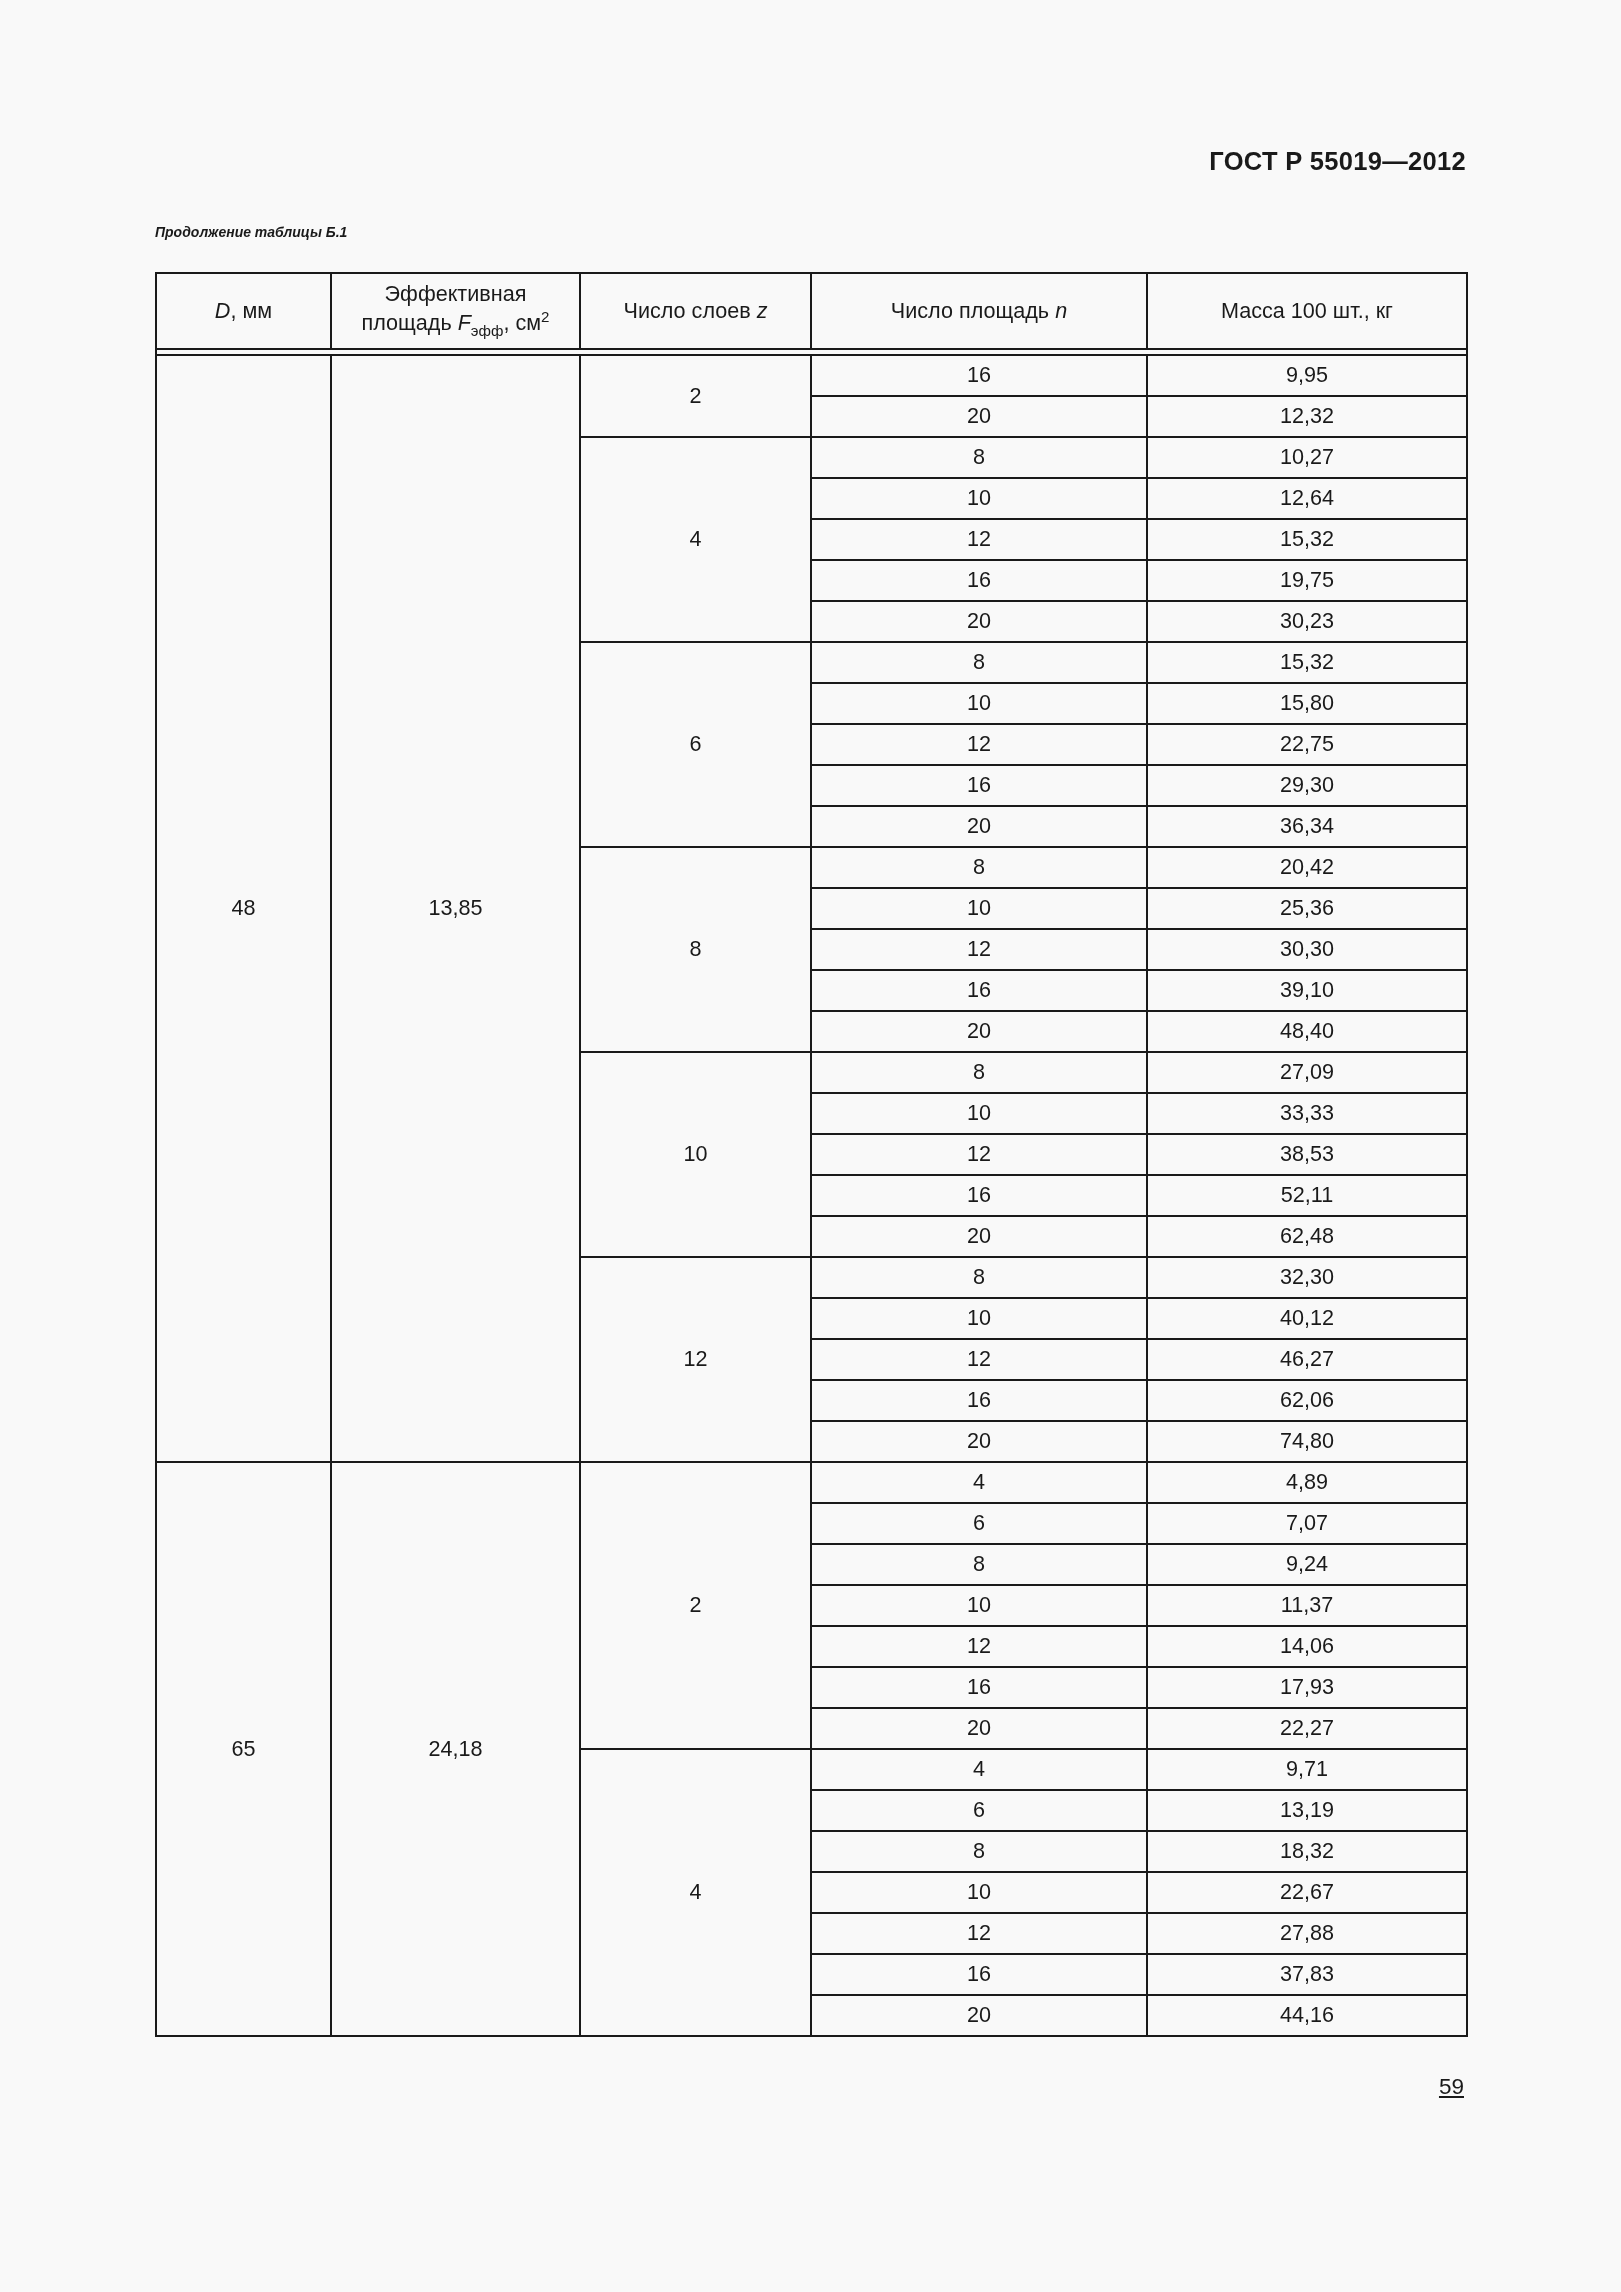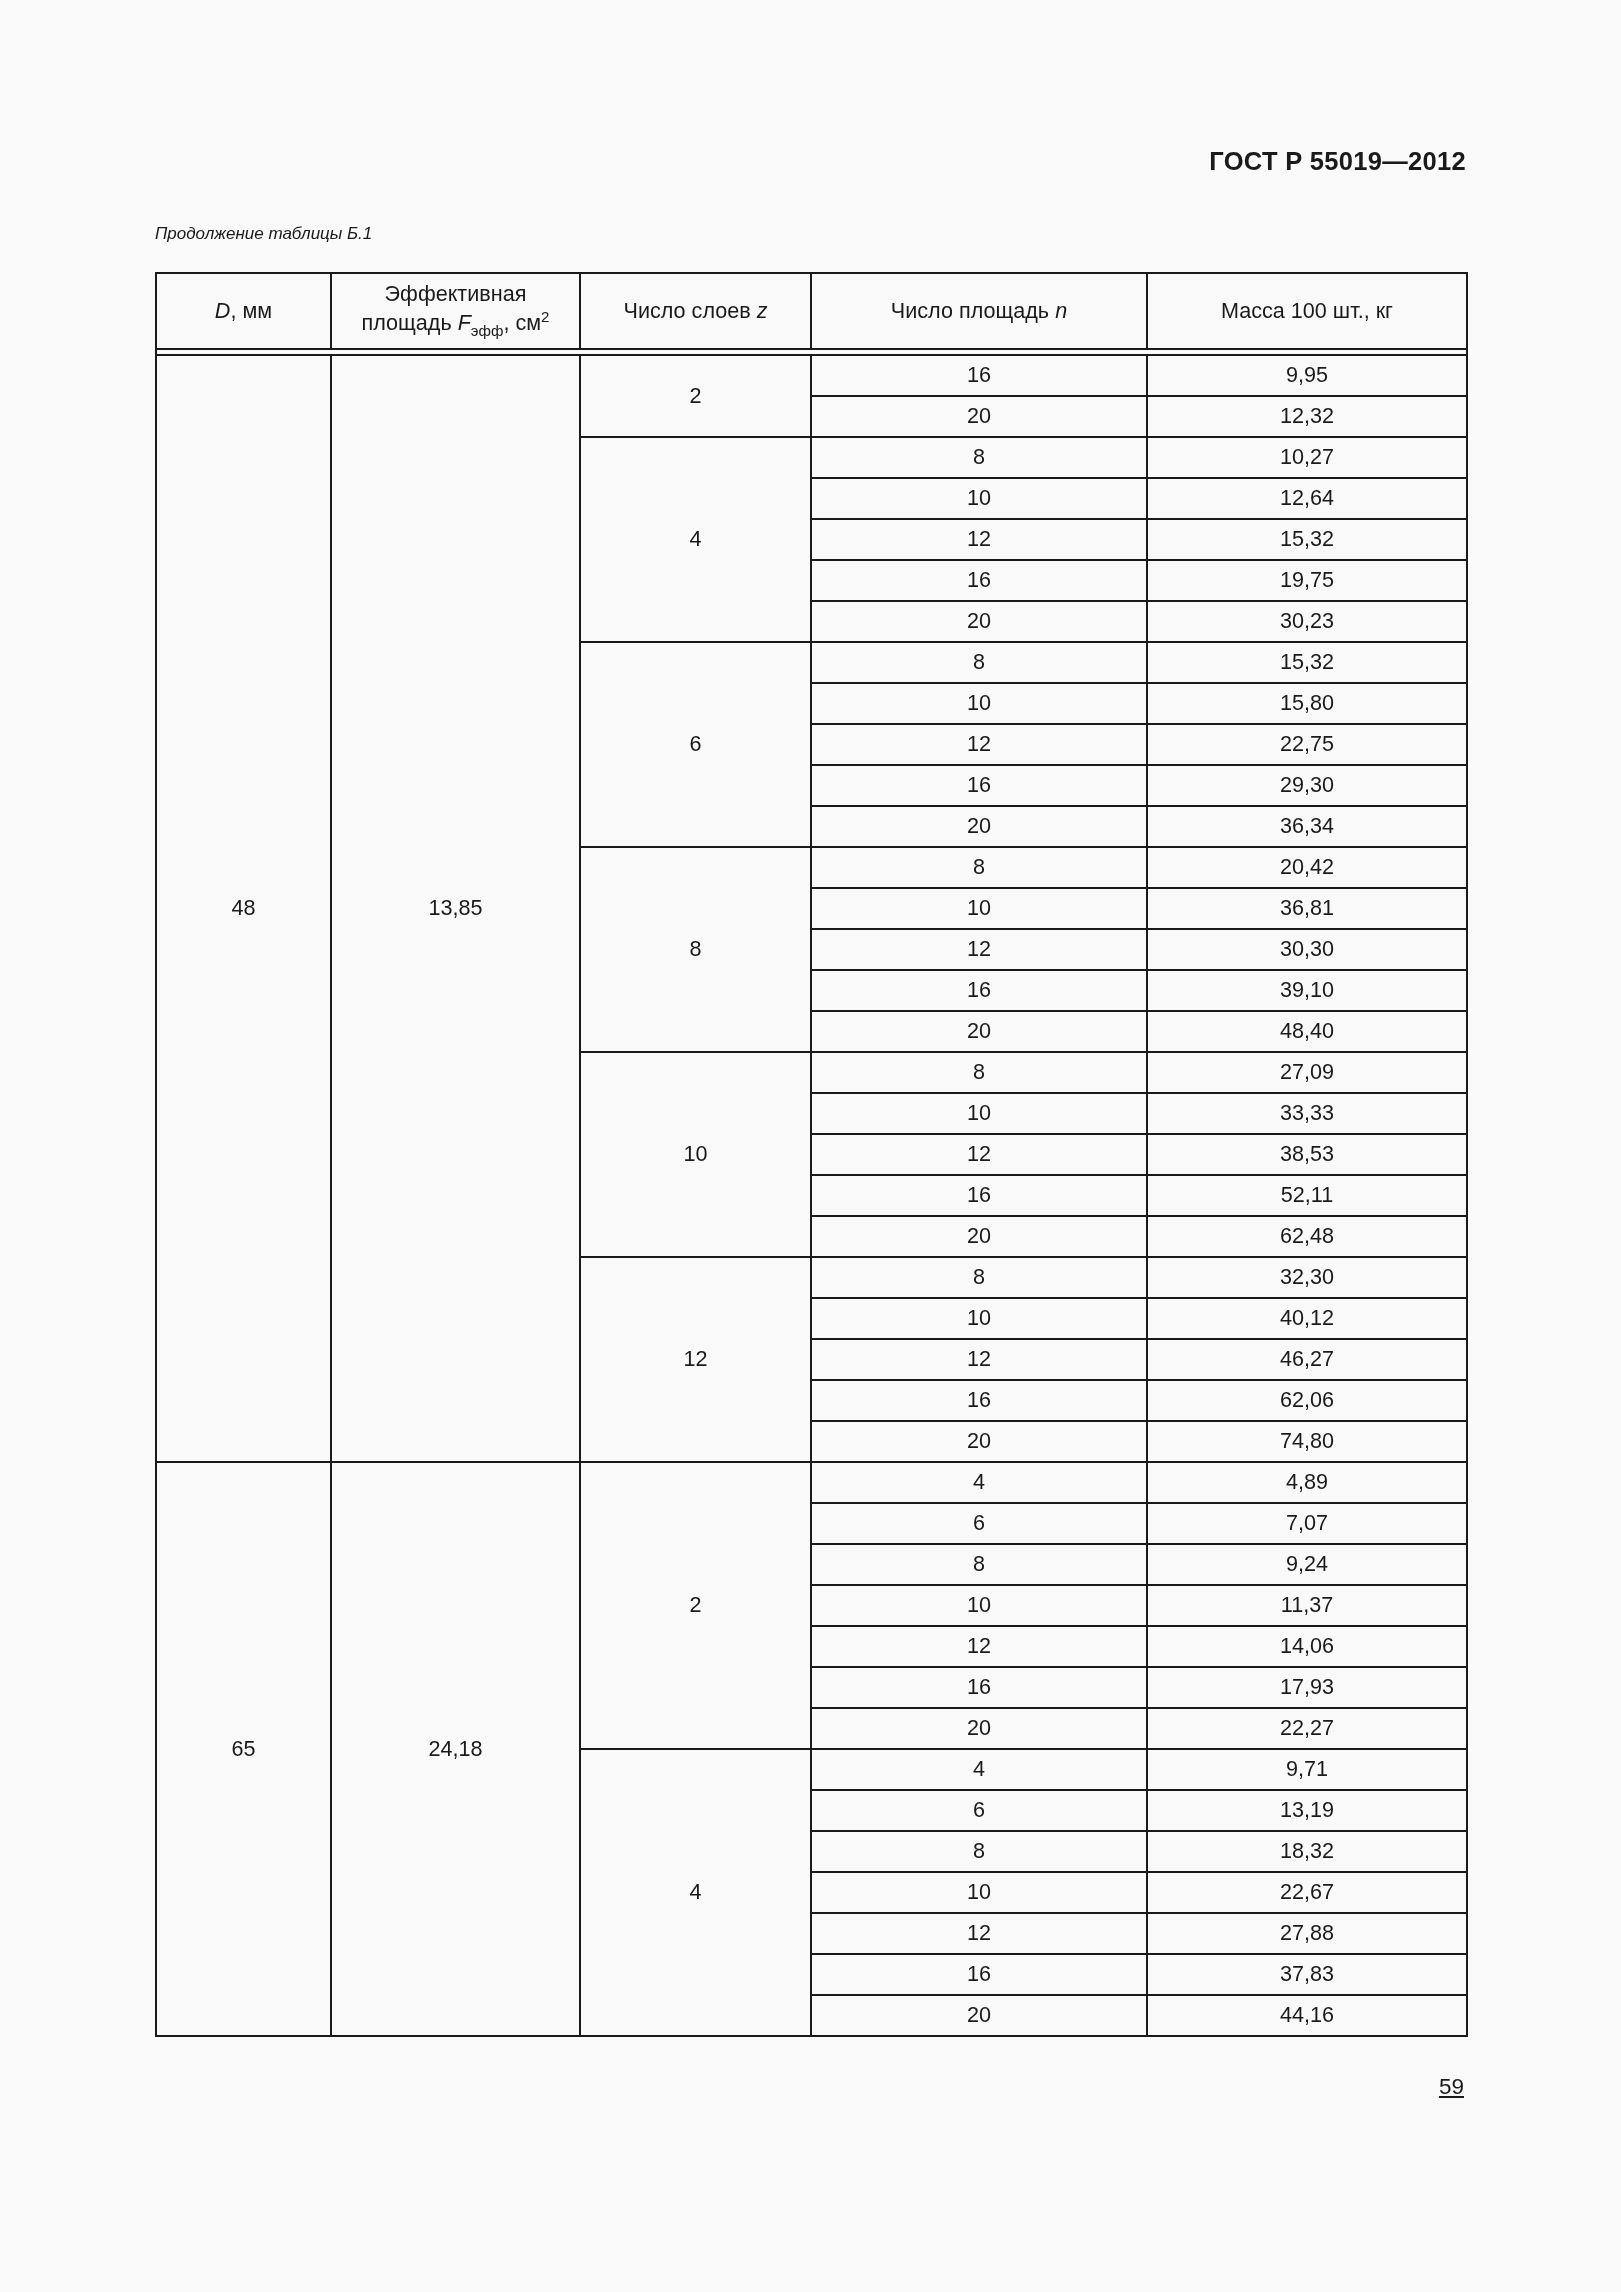--- a/index.html
+++ b/index.html
@@ -10,21 +10,21 @@
     font-family: "Liberation Sans", sans-serif;
     color: #1a1a1a;
     overflow: hidden;
   }
   .doc-code {
     position: absolute; right: 155px; top: 147px;
     font-weight: bold; font-size: 25.5px; letter-spacing: 0.3px;
   }
   .caption {
     position: absolute; left: 155px; top: 224px;
-    font-style: italic; font-size: 17px;
+    font-style: italic; font-size: 14px; font-weight: bold;
   }
   .page-num {
     position: absolute; right: 157px; top: 2074px;
     font-size: 22.5px;
     text-decoration: underline;
   }
   table.main {
     position: absolute; left: 155px; top: 272px;
     width: 1311px;
     border-collapse: collapse;
@@ -129,21 +129,21 @@
         <td>20</td>
         <td>36,34</td>
       </tr>
       <tr>
         <td rowspan="5" class="gcell">8</td>
         <td>8</td>
         <td>20,42</td>
       </tr>
       <tr>
         <td>10</td>
-        <td>36,81</td>
+        <td>25,36</td>
       </tr>
       <tr>
         <td>12</td>
         <td>30,30</td>
       </tr>
       <tr>
         <td>16</td>
         <td>39,10</td>
       </tr>
       <tr>

